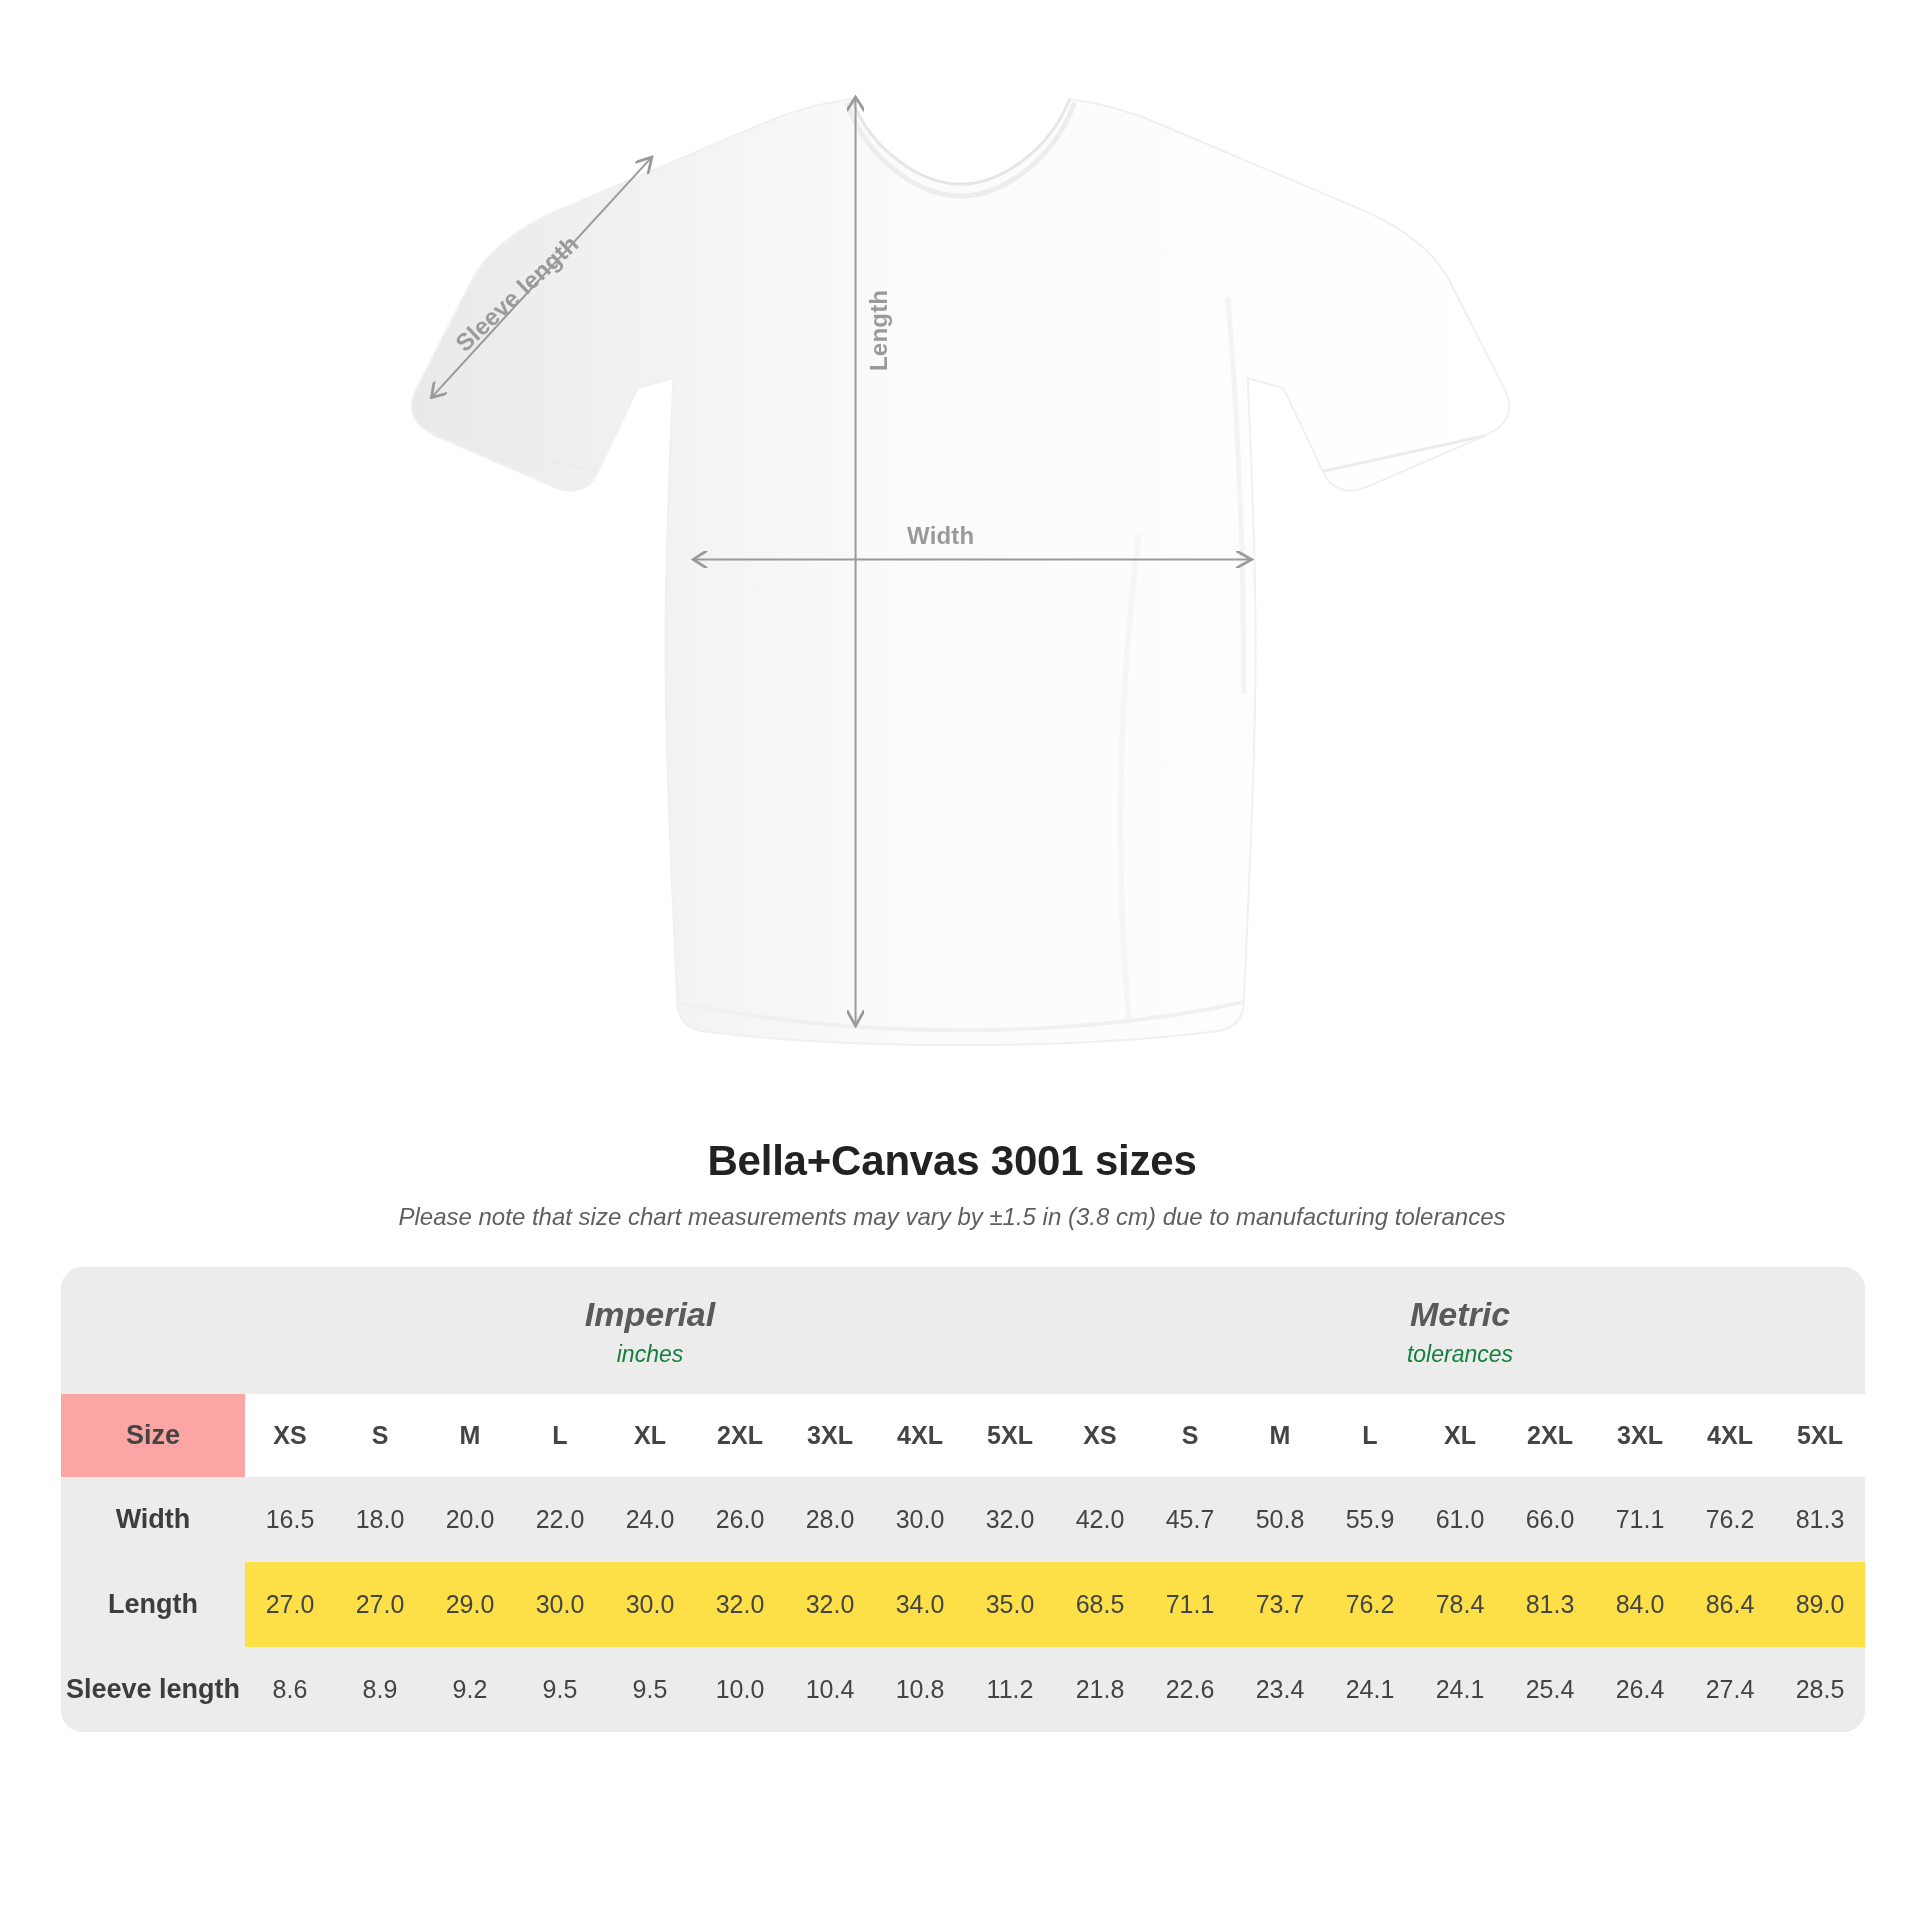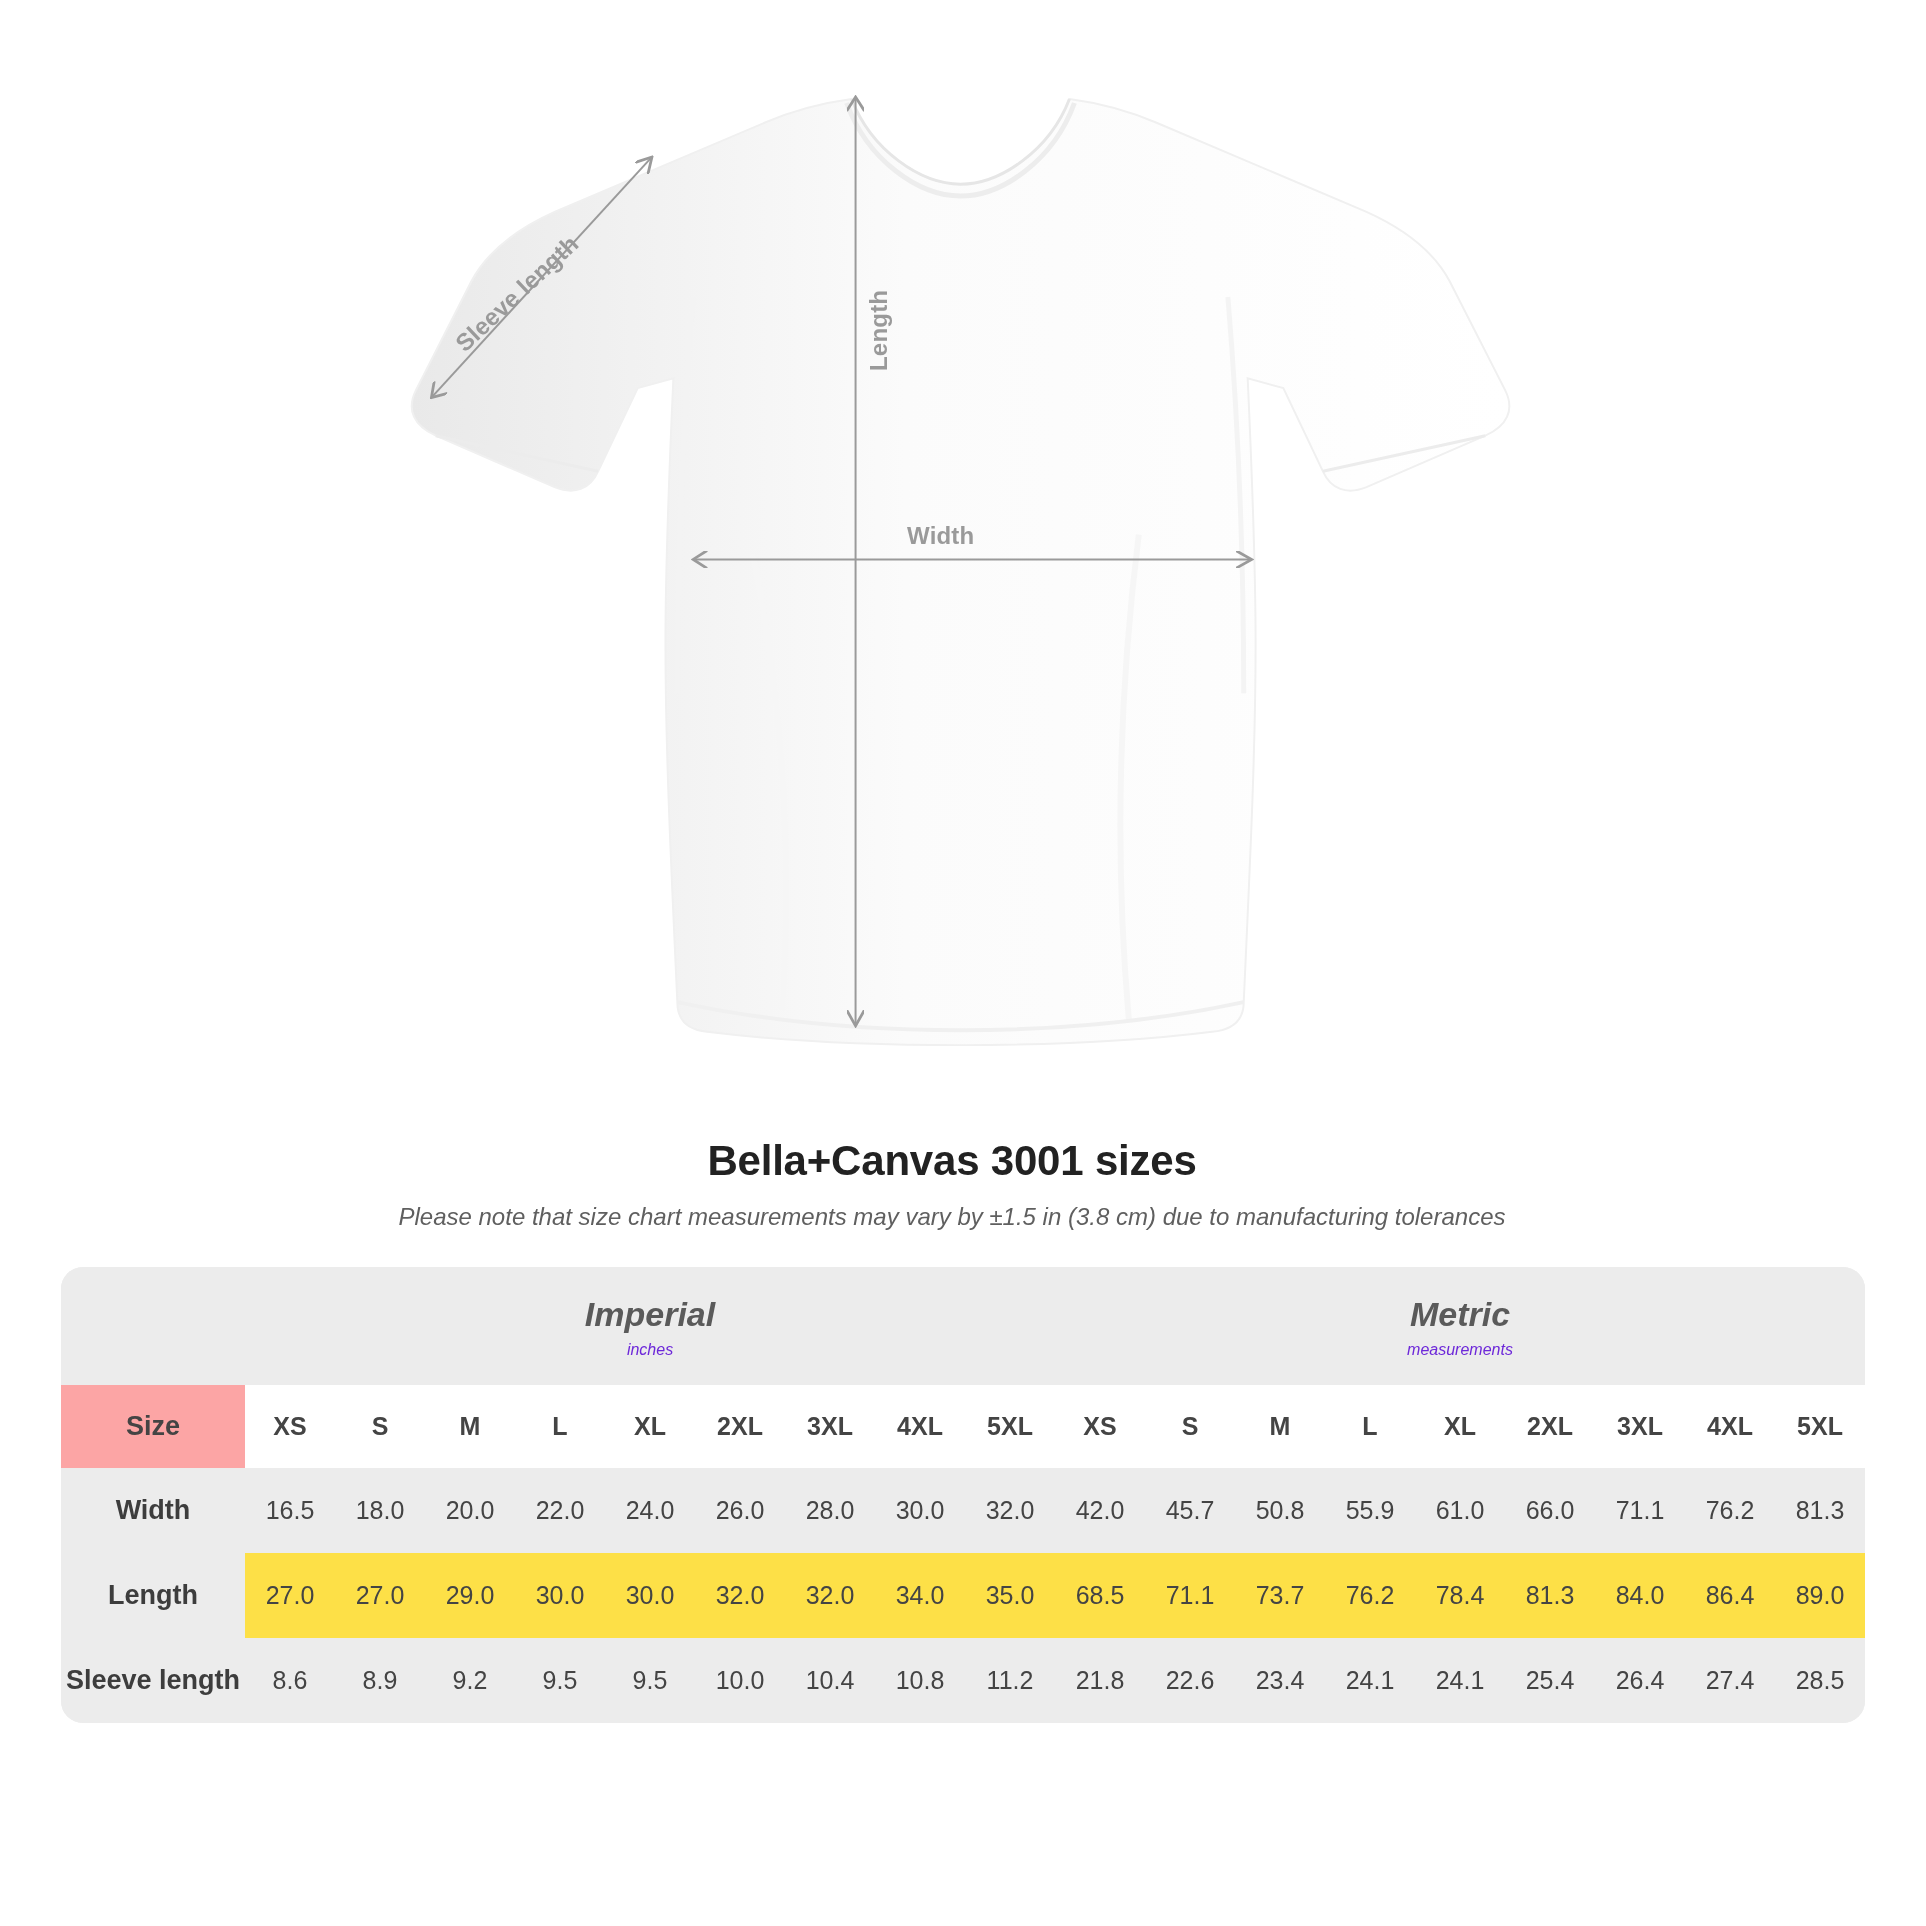--- a/index.html
+++ b/index.html
@@ -100,23 +100,23 @@
     background: #ececec;
   }
   .unit-name {
     font-size: 34px;
     font-weight: bold;
     font-style: italic;
     color: #5a5a5a;
     line-height: 1.15;
   }
   .unit-sub {
-    font-size: 16px;
+    font-size: 23px;
     font-style: italic;
-    color: #6d28d9;
+    color: #15803d;
     margin-top: 7px;
   }
   .hdr-row td {
     padding: 26px 0 26px 0;
     font-weight: bold;
     color: #3d3d3d;
     font-size: 26px;
     background: #ffffff;
   }
   .hdr-row td.label-col {
@@ -250,21 +250,21 @@
         </colgroup>
       <tbody id="table-body">
           <tr>
             <td class="unit-head-cell"></td>
             <td class="unit-head-cell" colspan="9">
               <div class="unit-name">Imperial</div>
               <div class="unit-sub">inches</div>
             </td>
             <td class="unit-head-cell" colspan="9">
               <div class="unit-name">Metric</div>
-              <div class="unit-sub">measurements</div>
+              <div class="unit-sub">tolerances</div>
             </td>
           </tr>
           <tr class="hdr-row">
             <td class="label-col">Size</td>
             <td>XS</td>
             <td>S</td>
             <td>M</td>
             <td>L</td>
             <td>XL</td>
             <td>2XL</td>

